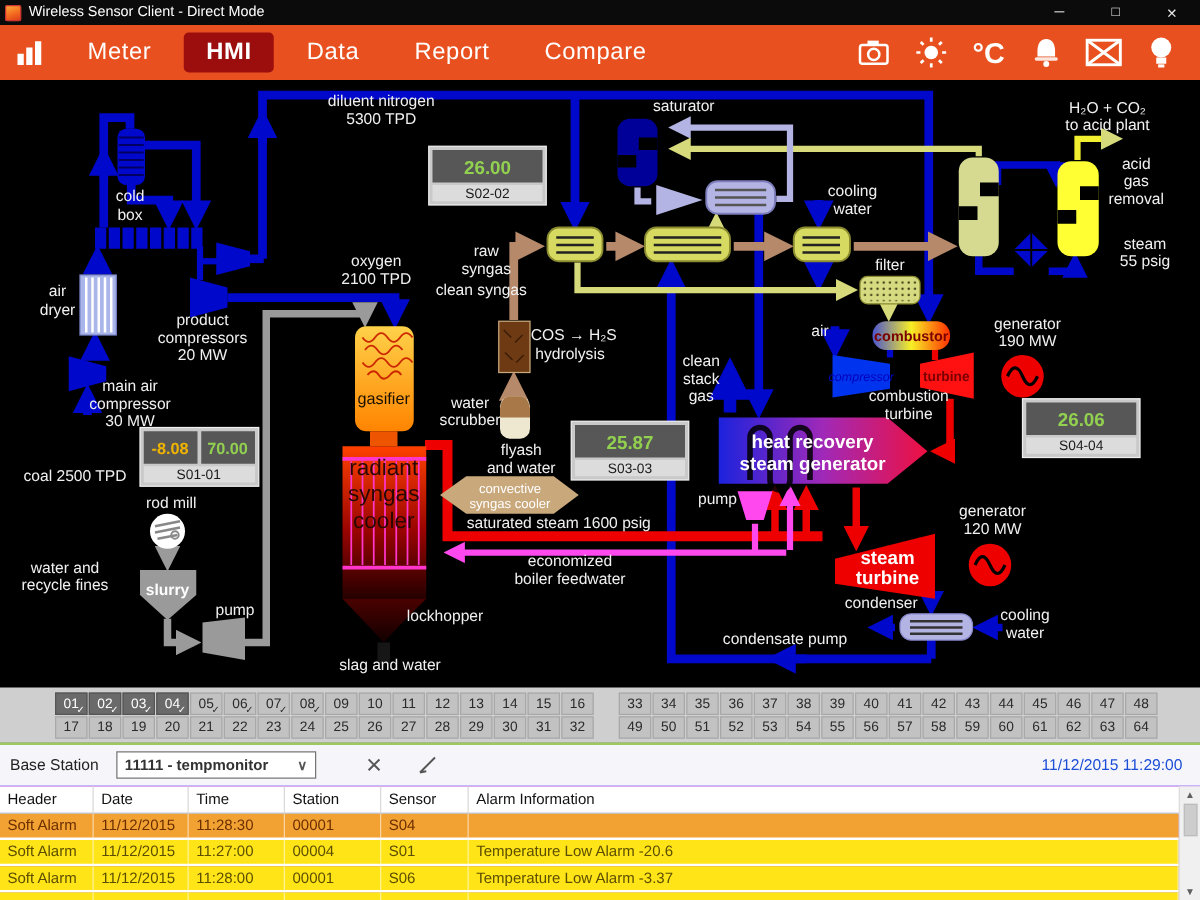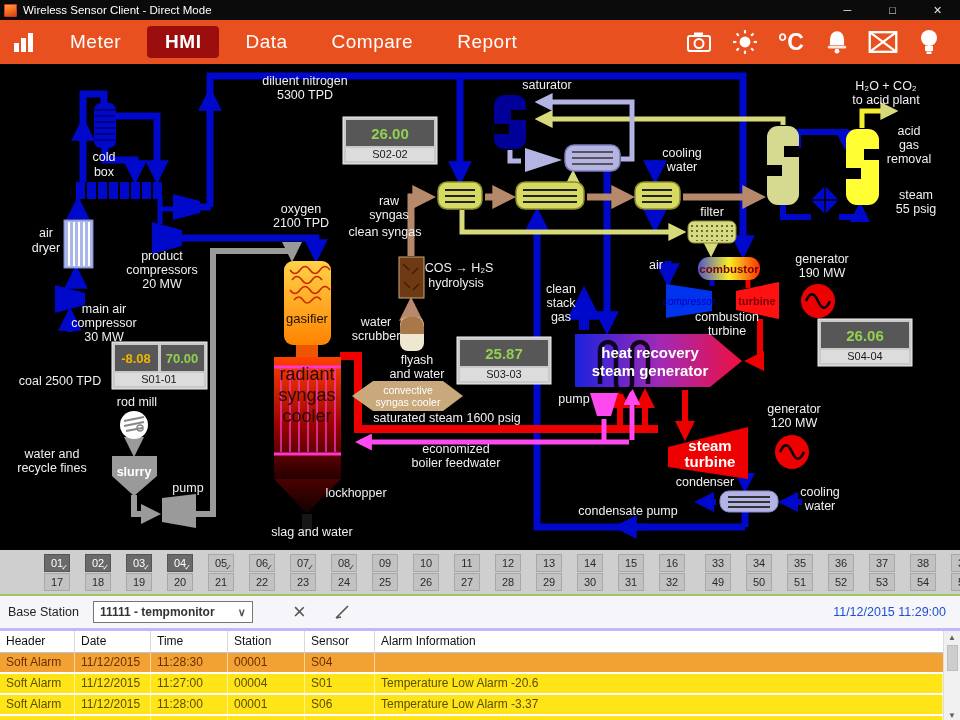--- a/index.html
+++ b/index.html
@@ -39,37 +39,37 @@
   .sb-val{fill:#575757;}
   .sb-id{fill:#dcdcdc;}
   .sv{fill:#92d050;font-weight:bold;font-size:15px;text-anchor:middle;font-family:"Liberation Sans",sans-serif;}
   .sv2{fill:#92d050;font-weight:bold;font-size:13px;text-anchor:middle;}
   .sva{fill:#f0b400;font-weight:bold;font-size:13px;text-anchor:middle;}
   .sid{fill:#1a1a1a;font-size:11px;text-anchor:middle;font-family:"Liberation Sans",sans-serif;}
 
   
   .gridstrip{height:44px;background:#cfcfcf;display:flex;align-items:center;padding-left:44px;gap:20px;flex:0 0 auto;}
   .gblock{display:flex;flex-direction:column;gap:1px;}
-  .grow{display:flex;gap:15px;}
+  .grow{display:flex;gap:1px;}
   .gcell{width:26px;height:18px;background:#c2c2c2;border:1px solid #a8a8a8;color:#2a2a2a;font-size:11px;display:flex;align-items:center;justify-content:center;position:relative;}
   .gcell.sel{background:#6a6a6a;color:#fff;border-color:#555;}
   .gcell .chk{position:absolute;right:1px;bottom:-1px;font-size:8px;}
 
   
   .basebar{height:34px;background:#f6f6fa;border-top:2px solid #9dc860;display:flex;align-items:center;font-size:12.5px;color:#222;flex:0 0 auto;}
   .bslabel{margin:0 14px 0 8px;}
   .dropdown{width:160px;height:22px;background:#fff;border:1px solid #767676;display:flex;align-items:center;padding:0 6px;font-size:12px;color:#333;font-weight:bold;}
   .dropdown .ddtext{flex:1;}
   .ddarrow{color:#555;font-size:11px;}
   .tool-x{font-size:22px;color:#555;margin-left:40px;line-height:20px;}
   .tool-pencil{margin-left:26px;display:flex;align-items:center;}
   .timestamp{margin-left:auto;padding-right:14px;color:#1d4ed8;font-size:12.5px;}
 
   
-  .tablewrap{height:92px;position:relative;background:#a21caf;overflow:hidden;flex:0 0 auto;border-top:3px solid #c4b5fd;}
+  .tablewrap{height:92px;position:relative;background:#a21caf;overflow:hidden;flex:0 0 auto;border-top:1px solid #c4b5fd;}
   .thead{display:flex;height:22px;background:#fff;border-bottom:1px solid #b5c7de;}
   .th{font-size:12px;color:#111;padding:3px 0 0 6px;border-right:1px solid #d9d9d9;}
   .tbody{width:943px;}
   .tr{display:flex;height:21px;border-bottom:2px solid #fff;}
   .td{font-size:12px;padding:2px 0 0 6px;border-right:1px solid rgba(255,255,255,.55);white-space:nowrap;overflow:hidden;}
   .row-high{background:#f2a232;color:#6b2e00;}
   .row-low{background:#ffe418;color:#5c4e00;}
   .th:nth-child(1),.td:nth-child(1){width:75px;flex:0 0 auto;}
   .th:nth-child(2),.td:nth-child(2){width:76px;flex:0 0 auto;}
   .th:nth-child(3),.td:nth-child(3){width:77px;flex:0 0 auto;}
@@ -101,22 +101,22 @@
       <svg width="26" height="22">
           <rect x="2" y="12" width="5" height="9" fill="#fff"></rect>
           <rect x="9" y="7" width="5" height="14" fill="#fff"></rect>
           <rect x="16" y="2" width="5" height="19" fill="#fff"></rect>
         </svg>
     </span>
     <div class="menu-items">
       <span class="mitem">Meter</span>
       <span class="mitem active">HMI</span>
       <span class="mitem">Data</span>
+      <span class="mitem">Report</span>
       <span class="mitem">Compare</span>
-      <span class="mitem">Report</span>
     </div>
     <div class="micons">
       <span class="micon">
         <svg width="28" height="24" viewBox="0 0 24 24">
             <rect x="1" y="6" width="22" height="15" rx="2" fill="none" stroke="#fff" stroke-width="2"></rect>
             <rect x="7" y="2.5" width="9" height="4" fill="#fff"></rect>
             <circle cx="12" cy="13.5" r="4.5" fill="none" stroke="#fff" stroke-width="2"></circle>
           </svg>
       </span>
       <span class="micon">

